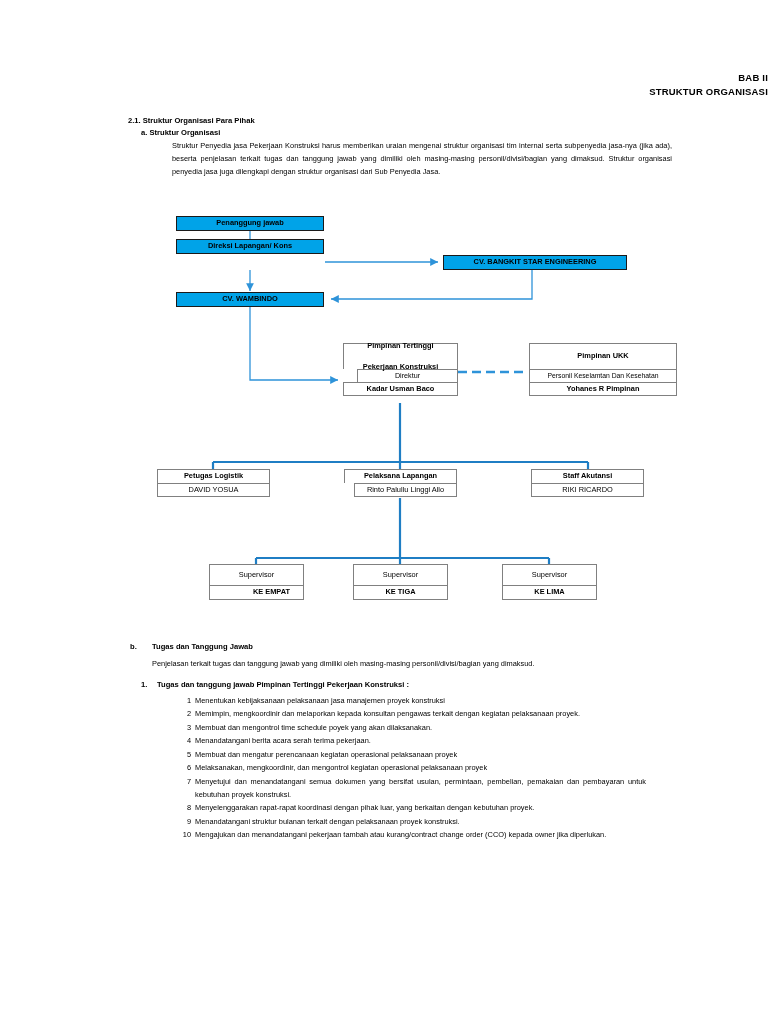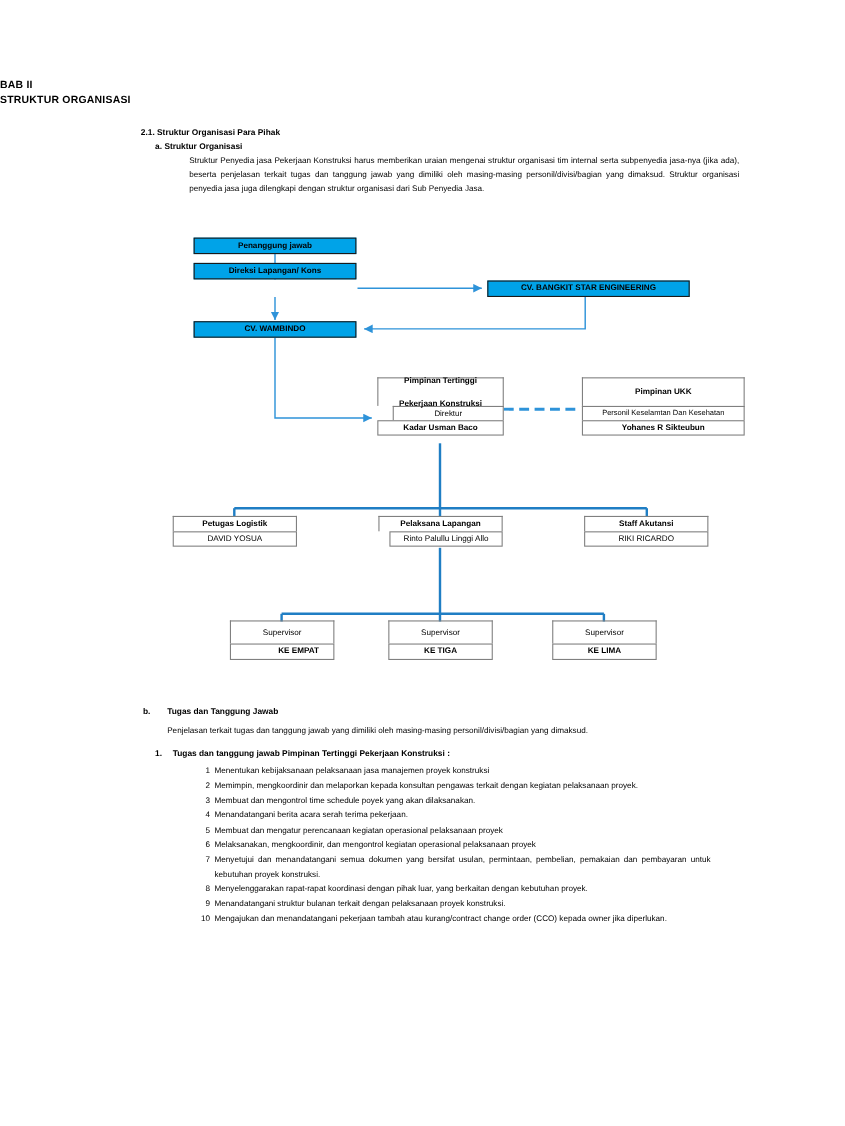--- a/index.html
+++ b/index.html
@@ -14,21 +14,21 @@
     font-family: "Liberation Sans", sans-serif;
     color: #000000;
     overflow: hidden;
   }
 
   
   .doc-title {
     position: absolute;
     left: 0;
     right: 0;
-    text-align: left;
+    text-align: right;
     font-weight: bold;
     font-size: 9.5px;
     letter-spacing: 0.2px;
   }
   #title-bab   { top: 72px; }
   #title-main  { top: 86px; }
 
   .sec-heading {
     position: absolute;
     font-weight: bold;
@@ -236,21 +236,21 @@
       <span>Pimpinan Tertinggi</span>
       <span>Pekerjaan Konstruksi</span>
     </div>
     <div class="cell sub" style="height:13px;margin-left:14px;">Direktur</div>
     <div class="cell foot" style="height:14px;">Kadar Usman Baco</div>
   </div>
 
   <div class="node white" style="left:529px; top:143px; width:148px;">
     <div class="cell head" style="height:26px;">Pimpinan UKK</div>
     <div class="cell sub" style="height:13px; font-size:6.8px;">Personil Keselamtan Dan Kesehatan</div>
-    <div class="cell foot" style="height:14px;">Yohanes R Sikteubun</div>
+    <div class="cell foot" style="height:14px;">Yohanes R Pimpinan</div>
   </div>
 
   <div class="node white" style="left:157px; top:269px; width:113px;">
     <div class="cell head" style="height:14px;">Petugas Logistik</div>
     <div class="cell foot" style="height:14px; font-weight:normal;">DAVID YOSUA</div>
   </div>
 
   <div class="node white" style="left:344px; top:269px; width:113px;">
     <div class="cell head" style="height:14px;">Pelaksana Lapangan</div>
     <div class="cell foot" style="height:14px; font-weight:normal;margin-left:10px;">Rinto Palullu Linggi Allo</div>

